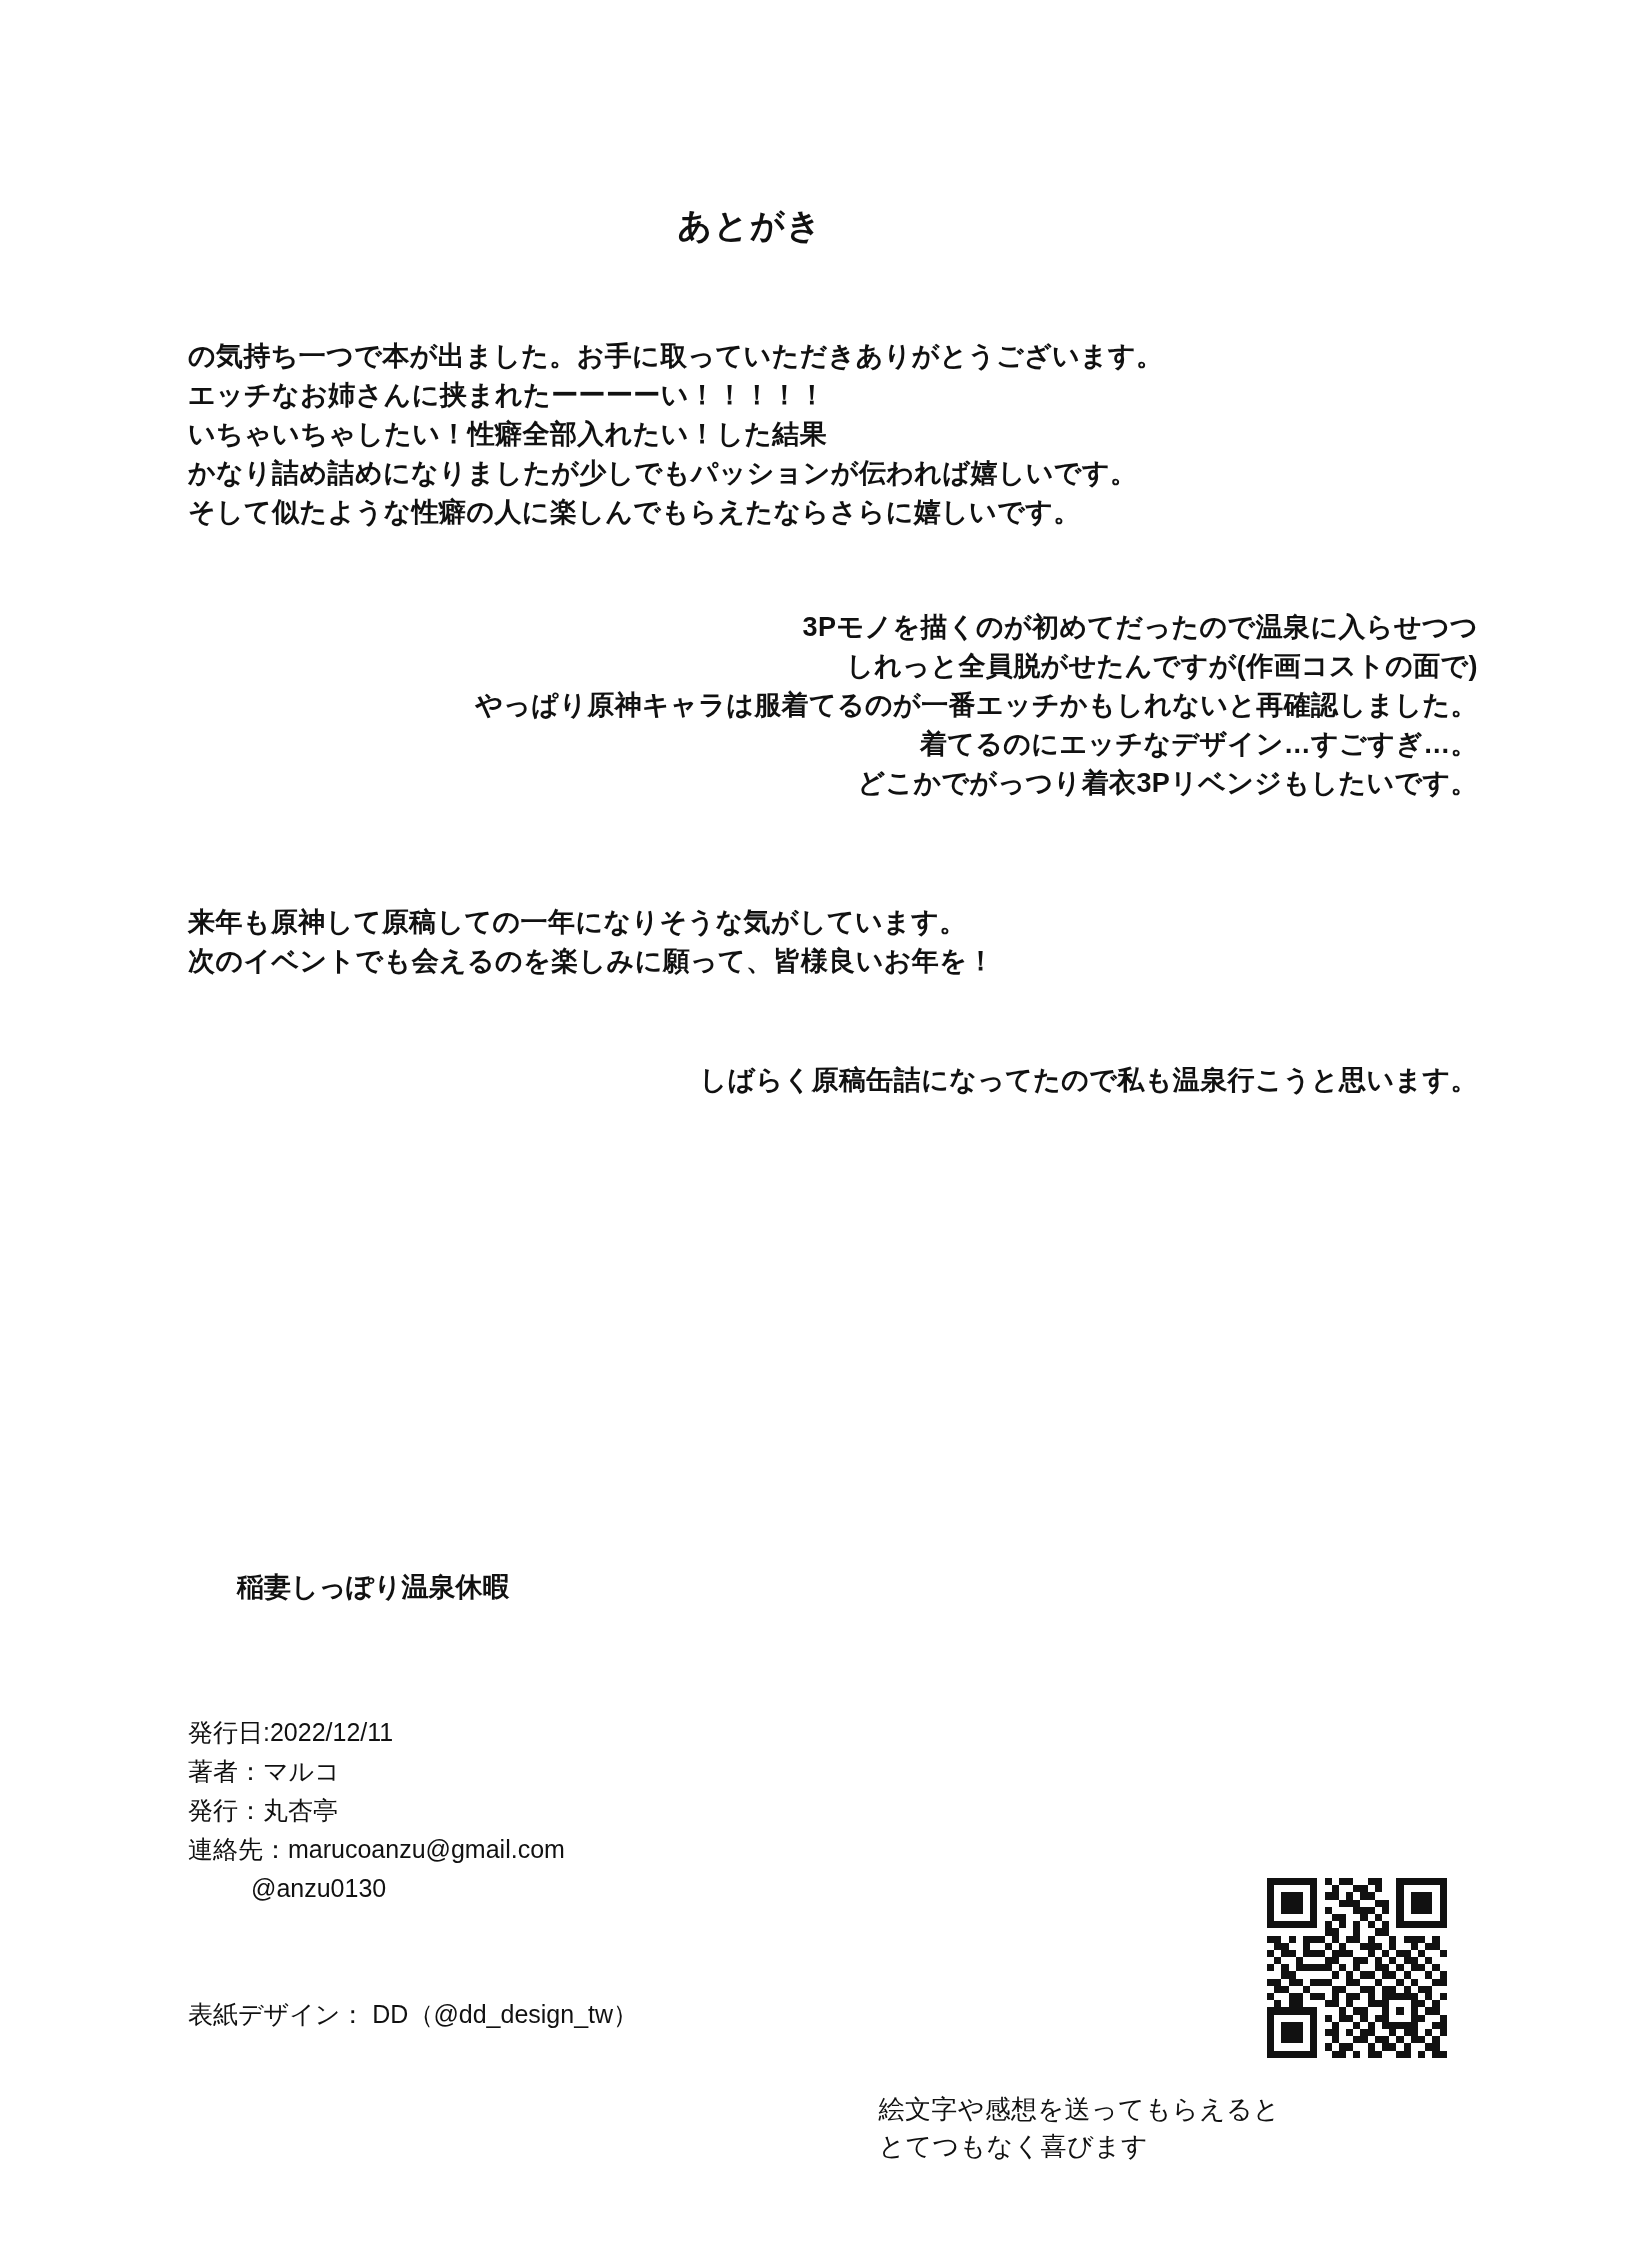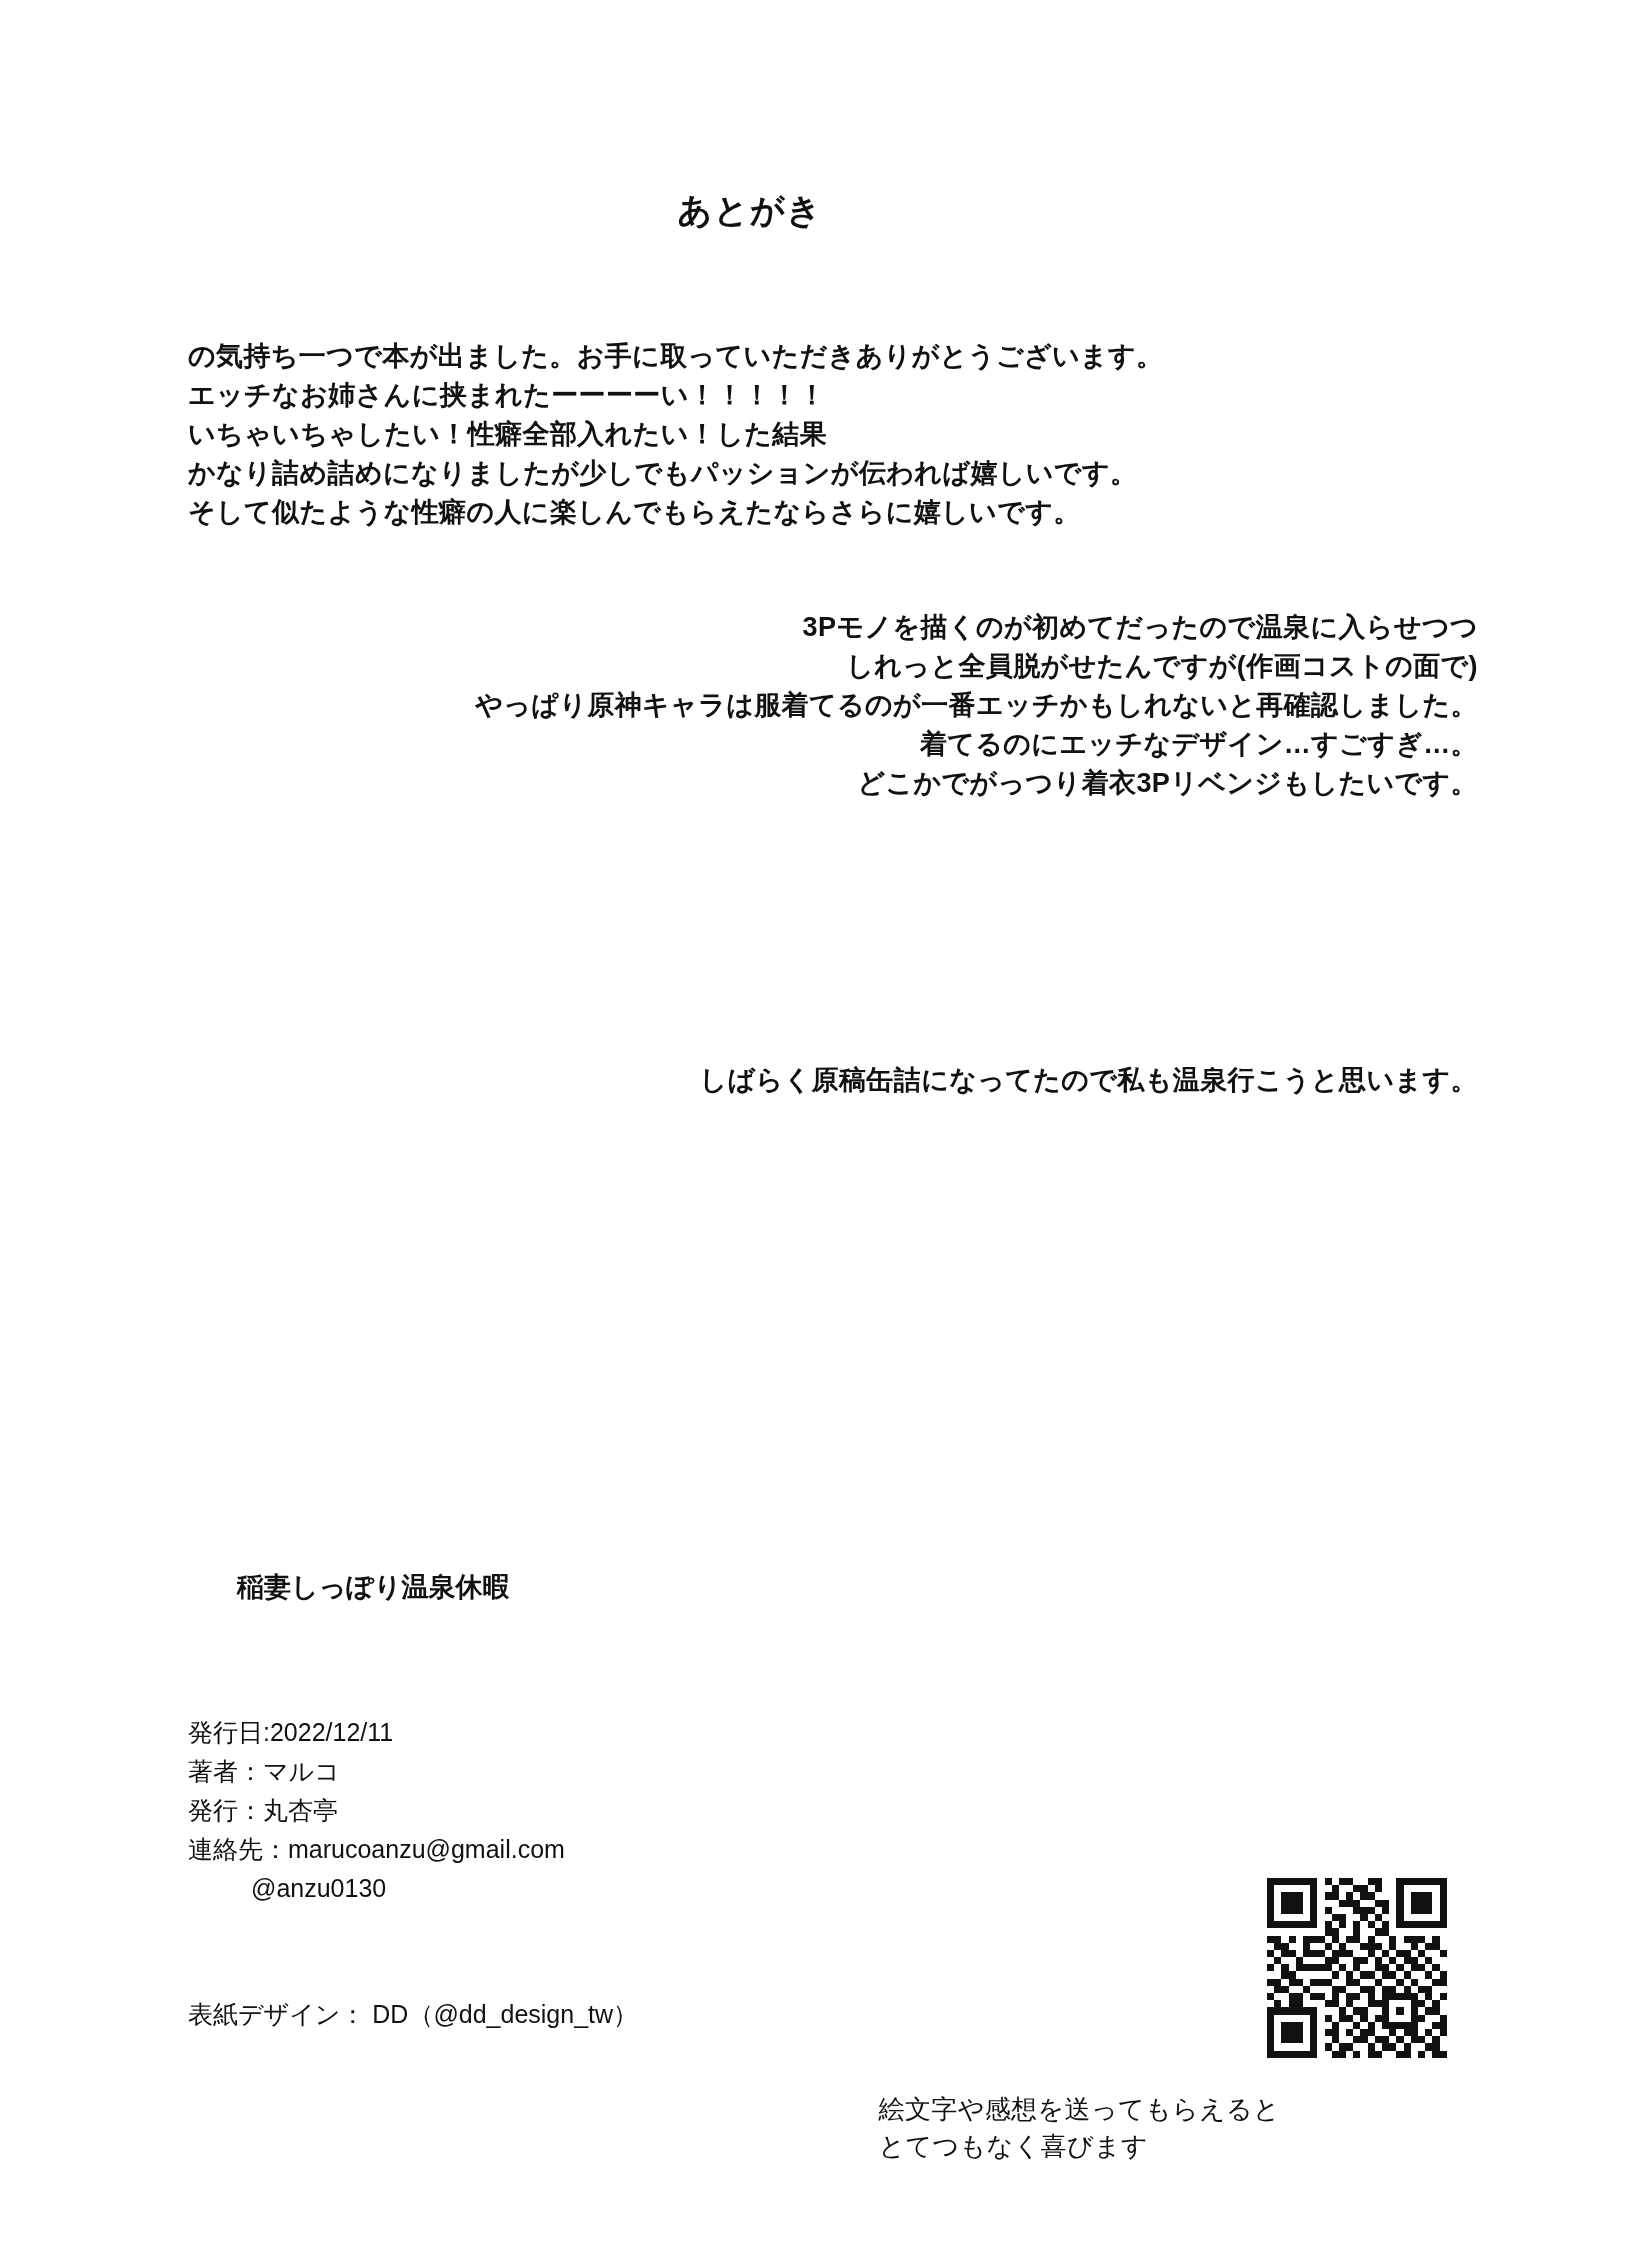--- a/index.html
+++ b/index.html
@@ -7,21 +7,21 @@
     position: relative;
     width: 1626px;
     height: 2261px;
     background: #ffffff;
     color: #111111;
     font-family: "Liberation Sans", "DejaVu Sans", sans-serif;
     overflow: hidden;
   }
   .page-title {
     position: absolute;
-    top: 188px;
+    top: 203px;
     left: 0;
     width: 1500px;
     text-align: center;
     font-size: 34px;
     font-weight: 700;
     letter-spacing: 1.4px;
   }
   .para {
     position: absolute;
     left: 188px;
@@ -101,20 +101,24 @@
   </div>
 
   <div class="para p2">
     <div>3Pモノを描くのが初めてだったので温泉に入らせつつ</div>
     <div>しれっと全員脱がせたんですが(作画コストの面で)</div>
     <div>やっぱり原神キャラは服着てるのが一番エッチかもしれないと再確認しました。</div>
     <div>着てるのにエッチなデザイン…すごすぎ…。</div>
     <div>どこかでがっつり着衣3Pリベンジもしたいです。</div>
   </div>
 
+  <div class="para p3">
+    <div>来年も原神して原稿しての一年になりそうな気がしています。</div>
+    <div>次のイベントでも会えるのを楽しみに願って、皆様良いお年を！</div>
+  </div>
 
   <div class="para p4">
     <div>しばらく原稿缶詰になってたので私も温泉行こうと思います。</div>
   </div>
 
   <div class="book-title">稲妻しっぽり温泉休暇</div>
 
   <div class="colophon">
     <div>発行日:2022/12/11</div>
     <div>著者：マルコ</div>

